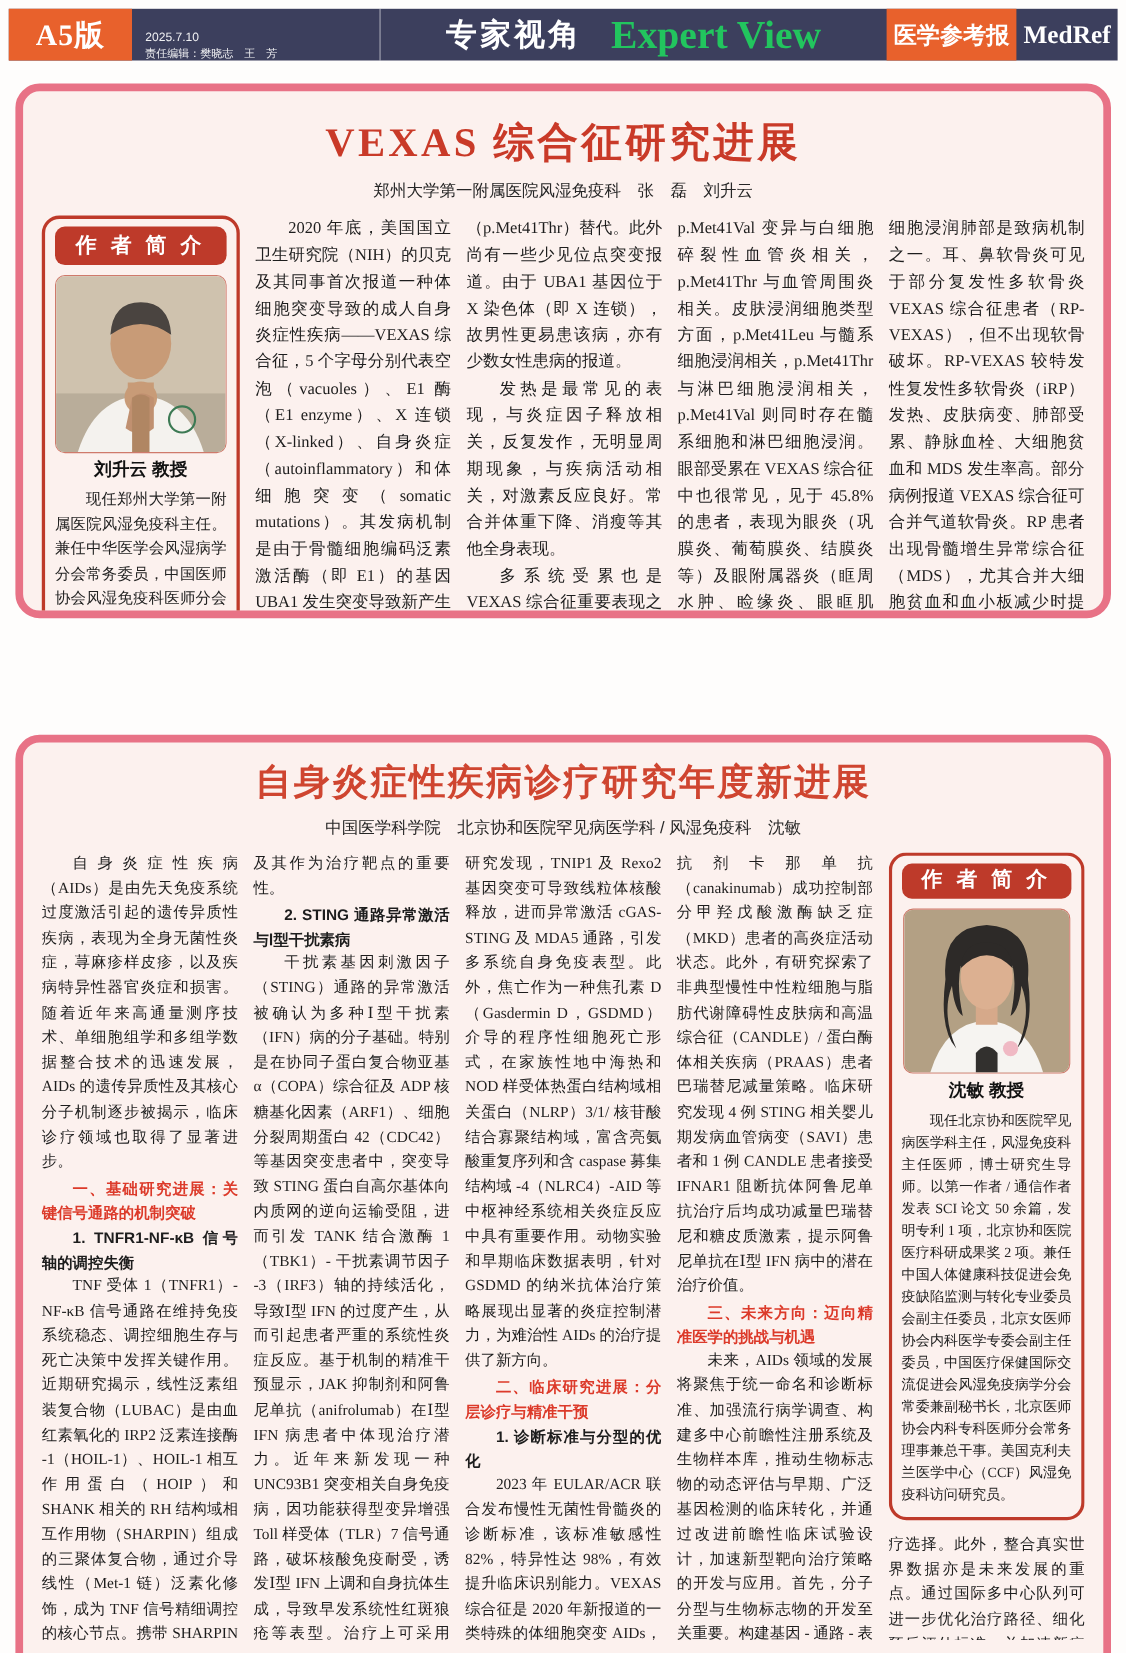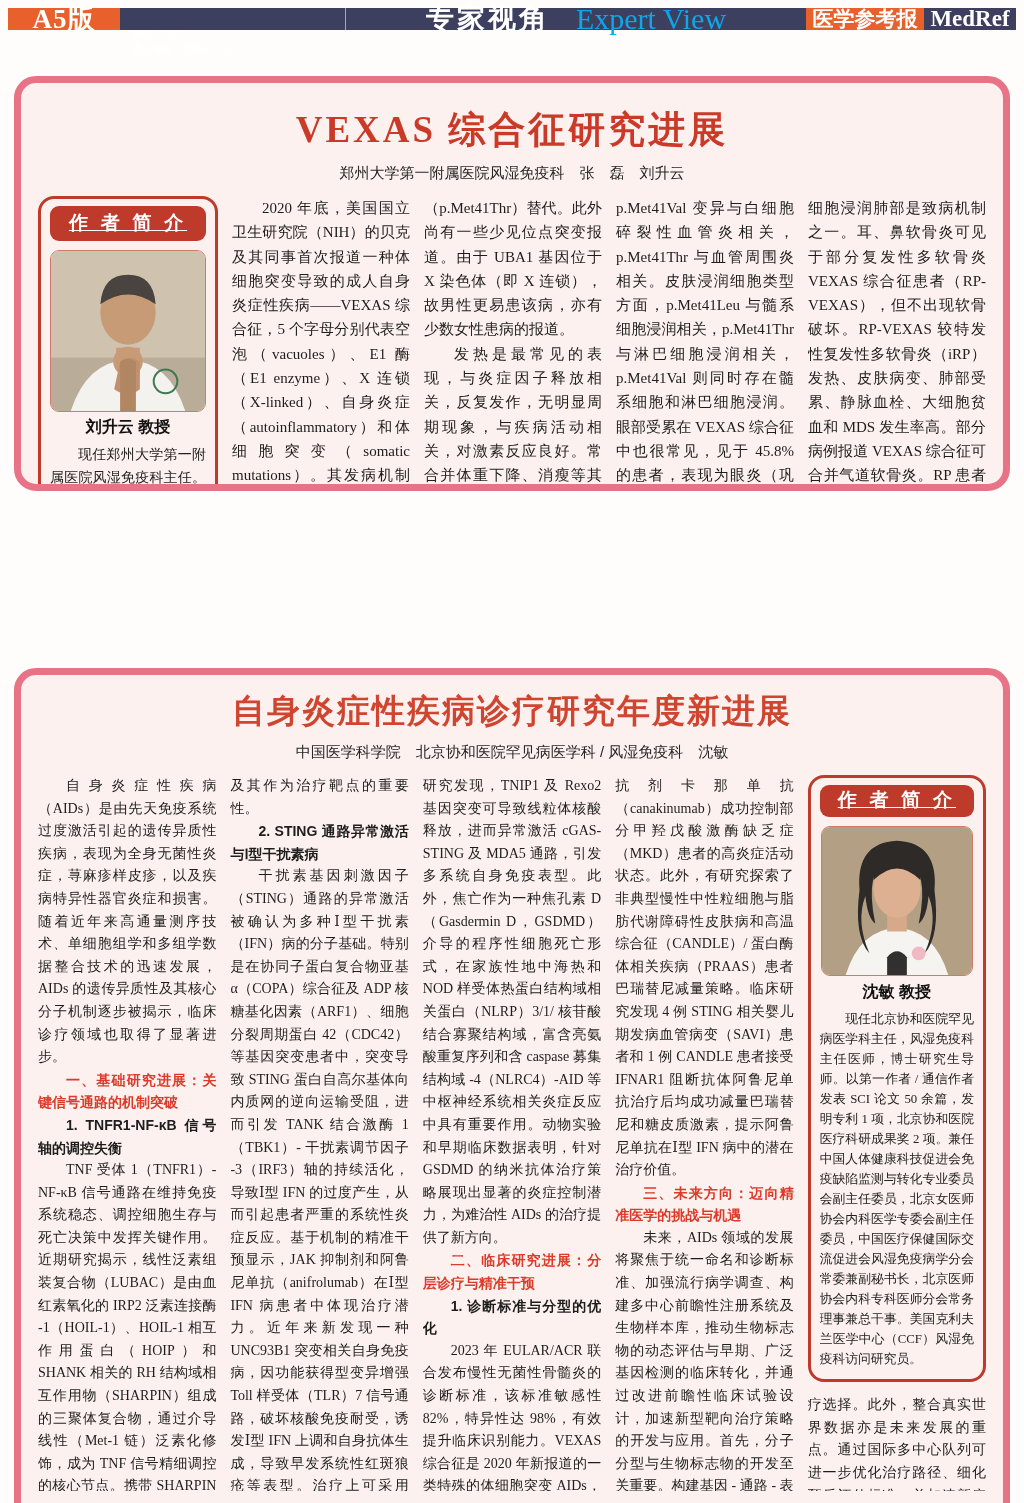--- a/index.html
+++ b/index.html
@@ -1,42 +1,42 @@
 <!DOCTYPE html>
 <html><head>
 <meta charset="utf-8">
 <style>
   * { margin:0; padding:0; box-sizing:border-box; }
   html,body { background:#e9e7e4; }
   .page { position:relative; width:1024px; height:1503px; margin:0 auto; background:#fefdfc;
           font-family:"Liberation Serif","DejaVu Serif",serif; color:#1d1d1d; overflow:hidden; }
 
   
-  .topbar { position:absolute; left:8px; right:8px; top:8px; height:22px; background:#3c3f5d;
+  .topbar { position:absolute; left:8px; right:8px; top:8px; height:47px; background:#3c3f5d;
             display:flex; align-items:stretch; }
   .edition { flex:0 0 112px; background:#e8612c; color:#fff; display:flex; align-items:center;
              justify-content:center; font-size:27px; font-weight:bold; letter-spacing:1px; }
   .pubinfo { flex:0 0 225px; color:#fff; font-family:"Liberation Sans",sans-serif;
              padding:20px 0 0 12px; }
   .pubinfo .date { font-size:11px; opacity:.92; }
   .pubinfo .editors { font-size:10px; margin-top:2px; opacity:.92; }
   .centerzone { flex:1; border-left:1px solid rgba(255,255,255,.55); display:flex;
                 align-items:center; justify-content:center; gap:26px; }
   .sec-cn { color:#fff; font-family:"Liberation Sans",sans-serif; font-weight:bold;
             font-size:28px; letter-spacing:3px; }
-  .sec-en { color:#0ea5e9; font-family:"Liberation Serif",serif; font-weight:normal; font-size:30px; }
+  .sec-en { color:#22c55e; font-family:"Liberation Serif",serif; font-weight:bold; font-size:36px; }
   .brand-cn { flex:0 0 118px; background:#e8612c; color:#fff; display:flex; align-items:center;
               justify-content:center; font-weight:bold; font-size:21px; }
   .brand-en { flex:0 0 92px; color:#fff; display:flex; align-items:center; justify-content:center;
               font-family:"Liberation Serif",serif; font-weight:bold; font-size:23px; }
 
   
   .frame { position:absolute; left:14px; width:996px; background:#fcf1ee; border:7px solid #e87286;
            border-radius:22px; overflow:hidden; }
-  .frame1 { top:76px; height:415px; }
+  .frame1 { top:76px; height:486px; }
   .frame2 { top:668px; height:992px; }
   .atitle { text-align:center; color:#c93a28; }
   .f1-title { font-family:"Liberation Serif",serif; font-weight:bold; font-size:37px;
               letter-spacing:3px; margin-top:22px; }
   .f2-title { font-family:"Liberation Sans",sans-serif; font-weight:bold; font-size:33px;
               letter-spacing:2px; margin-top:14px; color:#cf4530; }
   .byline { text-align:center; font-family:"Liberation Sans",sans-serif; font-size:15px;
             color:#262626; margin-top:9px; }
 
   .cols { display:flex; gap:14px; padding:13px 17px 0 17px; text-align:justify; }
@@ -46,21 +46,21 @@
   .col p { margin:0; }
   .col .p, .col .hred, .col .hbold { text-indent:2em; }
   .col .hred { color:#dc3a2a; font-family:"Liberation Sans",sans-serif; font-weight:bold; }
   .col .hbold { font-family:"Liberation Sans",sans-serif; font-weight:bold; }
 
   
   .authbox { border:3px solid #be3a2a; border-radius:16px; padding:7px 9px 10px; }
   .a1 .authbox { flex:0 0 178px; height:452px; }
   .authhead { background:#be3a2a; color:#fff; border-radius:9px; text-align:center;
               font-family:"Liberation Serif",serif; font-weight:bold; font-size:19px;
-              letter-spacing:4px; padding:4px 16px 5px;text-decoration:underline; }
+              letter-spacing:4px; padding:4px 16px 5px; }
   .photo { display:block; margin:9px auto 5px; border:1px solid #cf7a6b; border-radius:9px; }
   .authname { text-align:center; font-family:"Liberation Sans",sans-serif; font-weight:bold;
               font-size:16px; margin:3px 0 6px; color:#111; }
   .authbio { text-indent:2em; font-size:14px; line-height:22.5px; color:#222; }
   .col5 { display:flex; flex-direction:column; }
   .authbox2 { margin-bottom:12px; }
   .authbox2 .authbio { font-size:12.8px; line-height:20px; }
 </style>
 </head>
 <body>

